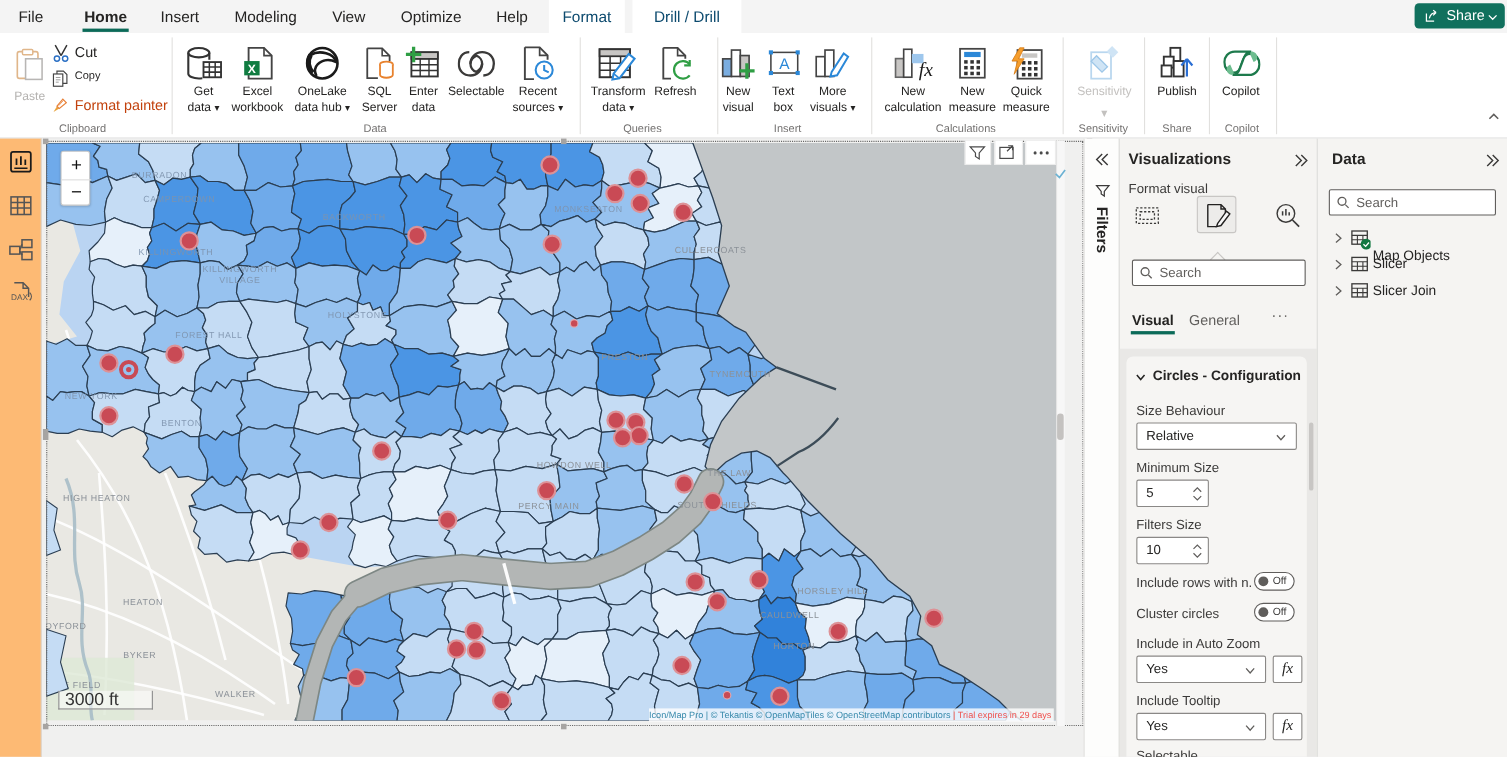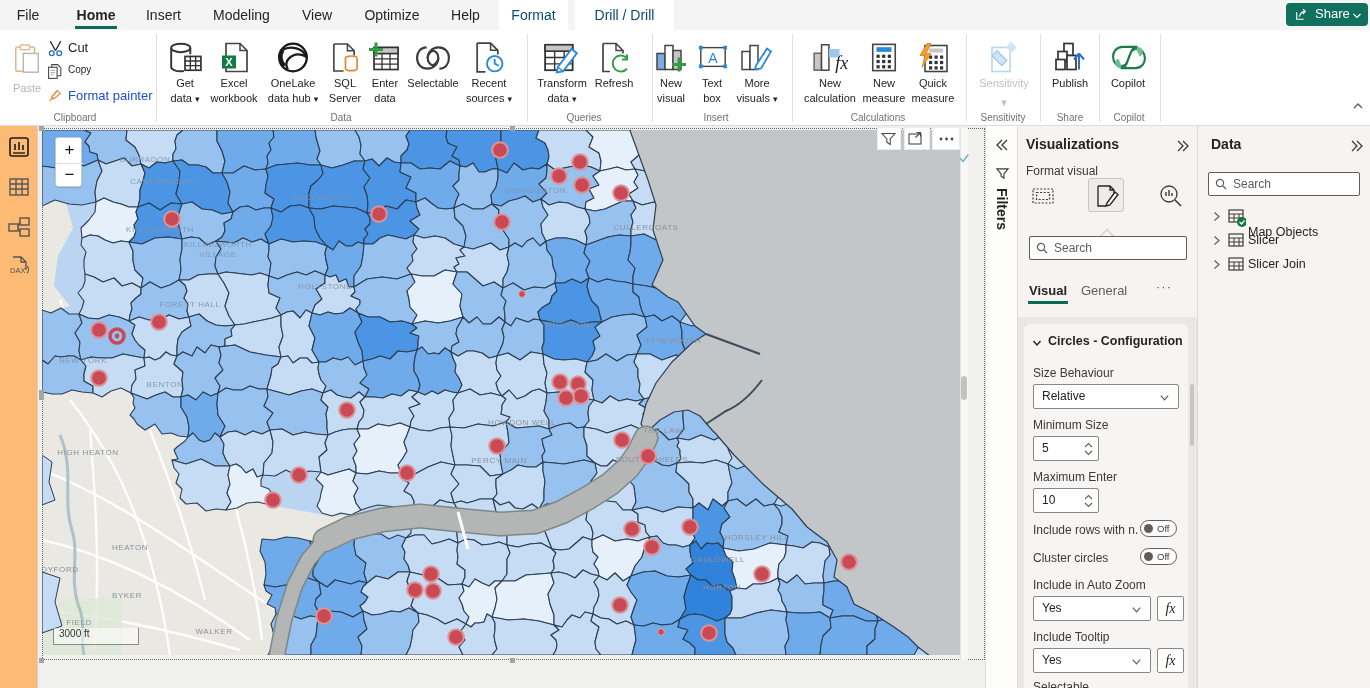--- a/index.html
+++ b/index.html
@@ -187,21 +187,21 @@
     </svg>
     <svg class="ricon" style="left:1112px;top:10px" width="34" height="35" viewBox="0 0 32 32">
       <path d="M10 6 C4 6 1 11 1 15 C1 20 4 24 9 24 C12 24 14 22 15 19 L18 11 C19 8 21 6 24 6 Z" fill="#fff" stroke="#1d7a4c" stroke-width="2"></path>
 <path d="M22 26 C28 26 31 21 31 17 C31 12 28 8 23 8 C20 8 18 10 17 13 L14 21 C13 24 11 26 8 26 Z" fill="#fff" stroke="#1d7a4c" stroke-width="2"></path>
 <path d="M24 6 C27 6 29 8 29 11 C29 13 28 14 26 15 L23 8 Z" fill="#6dbd8f"></path>
 <path d="M8 26 C5 26 3 24 3 21 C3 19 4 18 6 17 L9 24 Z" fill="#6dbd8f"></path>
     </svg>
     <div class="rlabel" style="left:0px;width:54px;top:52px;color:#b5b3b1">Paste</div>
     <div style="position:absolute;left:68px;top:10px;font-size:13px;color:#252423">Cut</div>
     <div style="position:absolute;left:68px;top:34px;font-size:10px;color:#252423">Copy</div>
-    <div style="position:absolute;left:68px;top:58px;font-size:13px;color:#1d4ed8">Format painter</div>
+    <div style="position:absolute;left:68px;top:58px;font-size:13px;color:#c2410c">Format painter</div>
     <div class="rlabel" style="left:130px;width:110px;top:47px;color:#252423">Get</div>
     <div class="rlabel" style="left:130px;width:110px;top:62px;color:#252423">data <span style="font-size:9px">▾</span></div>
     <div class="rlabel" style="left:179px;width:110px;top:47px;color:#252423">Excel</div>
     <div class="rlabel" style="left:179px;width:110px;top:62px;color:#252423">workbook</div>
     <div class="rlabel" style="left:238px;width:110px;top:47px;color:#252423">OneLake</div>
     <div class="rlabel" style="left:238px;width:110px;top:62px;color:#252423">data hub <span style="font-size:9px">▾</span></div>
     <div class="rlabel" style="left:290px;width:110px;top:47px;color:#252423">SQL</div>
     <div class="rlabel" style="left:290px;width:110px;top:62px;color:#252423">Server</div>
     <div class="rlabel" style="left:330px;width:110px;top:47px;color:#252423">Enter</div>
     <div class="rlabel" style="left:330px;width:110px;top:62px;color:#252423">data</div>
@@ -558,22 +558,23 @@
 <div class="abs" style="left:950px;top:264px;width:5px;height:10px;background:#a6a4a2"></div>
 <div class="abs" style="left:1px;top:532px;width:5px;height:5px;background:#a6a4a2"></div>
 <div class="abs" style="left:472px;top:532px;width:5px;height:5px;background:#a6a4a2"></div>
 <div class="abs" style="left:950px;top:532px;width:5px;height:5px;background:#a6a4a2"></div>
 
 <div class="abs" style="left:17px;top:11px;width:27px;height:50px;background:#fff;border:1px solid #c8c8c8;border-radius:3px;box-shadow:0 1px 2px rgba(0,0,0,.15)">
   <div style="position:absolute;left:0;top:0;width:27px;height:25px;font-size:17px;text-align:center;line-height:24px;color:#111">+</div>
   <div style="position:absolute;left:0;top:25px;width:27px;height:24px;font-size:17px;text-align:center;line-height:22px;color:#111;border-top:1px solid #ddd">−</div>
 </div>
 
-<div class="abs" style="left:15px;top:502px;width:86px;height:17px;border:1px solid #8a8a8a;border-top:none;background:rgba(255,255,255,.55);font-size:10px;color:#333;padding-left:5px">3000 ft</div>
+<div class="abs" style="left:15px;top:502px;width:86px;height:17px;border:1px solid #8a8a8a;border-top:none;background:rgba(255,255,255,.55);font-size:16px;color:#333;padding-left:5px">3000 ft</div>
 
+<div class="abs" style="left:552px;top:518px;width:368px;height:12px;background:rgba(255,255,255,.8);font-size:8.3px;line-height:12px;white-space:nowrap;overflow:hidden;color:#3789ab">Icon/Map Pro | © Tekantis © OpenMapTiles © OpenStreetMap contributors <span style="color:#ef5350">| Trial expires in 29 days</span></div>
 
 <div class="abs" style="left:839px;top:1px;width:24px;height:23px;background:#fff;border:1px solid #ececec"></div>
 <div class="abs" style="left:866px;top:1px;width:26px;height:23px;background:#fff;border:1px solid #ececec"></div>
 <div class="abs" style="left:894px;top:1px;width:28px;height:23px;background:#fff;border:1px solid #ececec"></div>
 <svg width="87" height="24" viewBox="0 0 87 24" style="position:absolute;left:837px;top:1px" fill="none" stroke="#4a4a4a" stroke-width="1.1">
 <path d="M7 6.5 L20 6.5 L15.2 12 L15.2 17.5 L11.8 15.2 L11.8 12 Z"></path>
 <rect x="34" y="7" width="12" height="10"></rect>
       <path d="M40.5 10.5 L45.5 5.5 M41.5 5.5 L45.5 5.5 L45.5 9.5" stroke-width="1.1"></path>
 <g fill="#4a4a4a" stroke="none">
         <circle cx="66" cy="12" r="1.4"></circle>
@@ -636,21 +637,21 @@
     </svg>
     <div style="position:absolute;left:30px;top:208px;font-size:12.5px;font-weight:bold;color:#252423">Circles - Configuration</div>
     <div class="fld" style="left:15px;top:240px">Size Behaviour</div>
     <div class="ctrl" style="left:15px;top:258px;width:146px;height:25px;line-height:23px;padding-left:8px">Relative<svg width="11" height="11" viewBox="0 0 12 12" style="position:absolute;right:8px;top:7px" fill="none" stroke="#605e5c" stroke-width="1.3">
         <path d="M2 4 L6 8.5 L10 4"></path>
       </svg></div>
     <div class="fld" style="left:15px;top:292px">Minimum Size</div>
     <div class="ctrl" style="left:15px;top:310px;width:66px;height:25px;line-height:23px;padding-left:8px">5<svg width="9" height="16" viewBox="0 0 9 16" style="position:absolute;right:5px;top:4px" fill="none" stroke="#605e5c" stroke-width="1.1">
         <path d="M1 6 L4.5 2.5 L8 6 M1 10 L4.5 13.5 L8 10"></path>
       </svg></div>
-    <div class="fld" style="left:15px;top:344px">Maximum Enter</div>
+    <div class="fld" style="left:15px;top:344px">Filters Size</div>
     <div class="ctrl" style="left:15px;top:362px;width:66px;height:25px;line-height:23px;padding-left:8px">10<svg width="9" height="16" viewBox="0 0 9 16" style="position:absolute;right:5px;top:4px" fill="none" stroke="#605e5c" stroke-width="1.1">
         <path d="M1 6 L4.5 2.5 L8 6 M1 10 L4.5 13.5 L8 10"></path>
       </svg></div>
     <div class="fld" style="left:15px;top:397px;width:105px;white-space:nowrap;overflow:hidden">Include rows with n...</div>
     <div style="position:absolute;left:122px;top:394px;width:37px;height:17px;border:1px solid #605e5c;border-radius:9px;background:#fff">
       <div style="position:absolute;left:3px;top:3px;width:9px;height:9px;border-radius:50%;background:#605e5c"></div>
       <span style="position:absolute;left:16px;top:2px;font-size:9.5px;color:#3b3a39">Off</span>
     </div>
     <div class="fld" style="left:15px;top:425px;width:105px;white-space:nowrap;overflow:hidden">Cluster circles</div>
     <div style="position:absolute;left:122px;top:422px;width:37px;height:17px;border:1px solid #605e5c;border-radius:9px;background:#fff">

